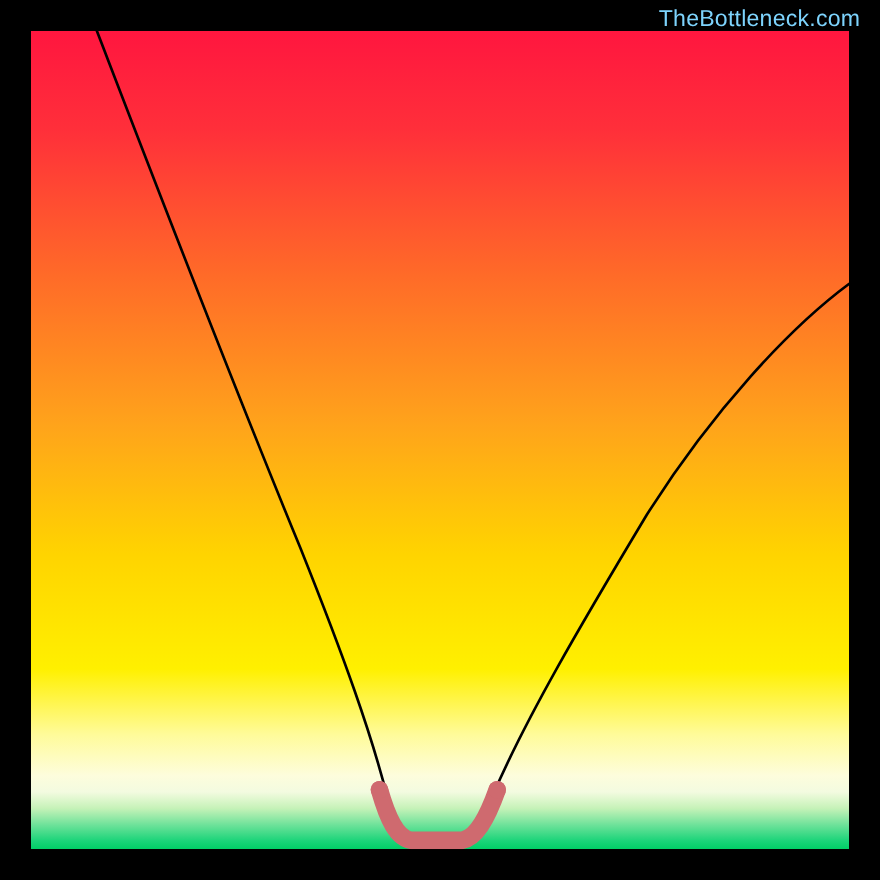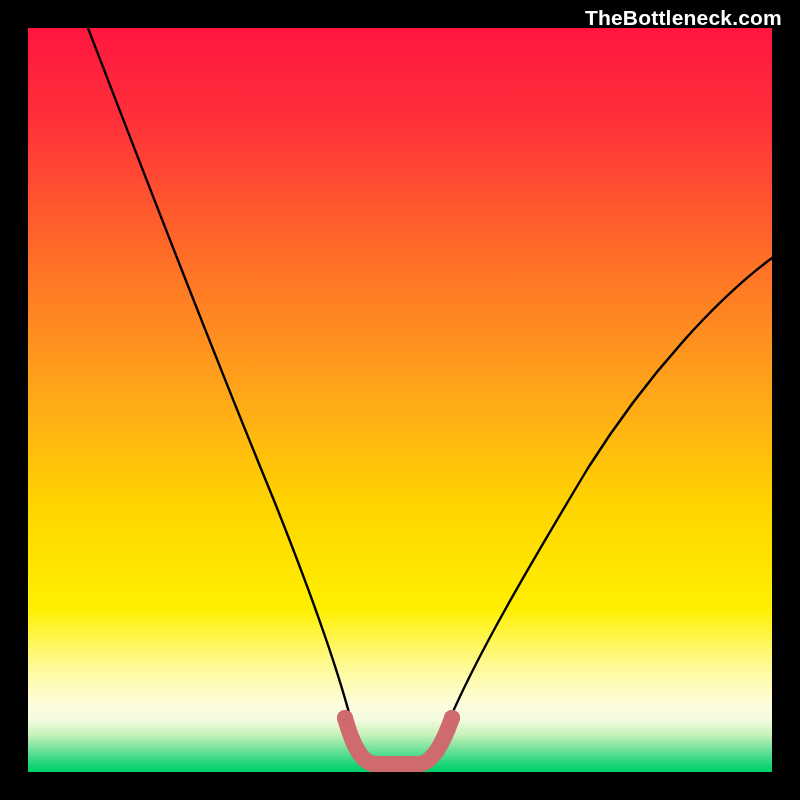--- a/index.html
+++ b/index.html
@@ -21,23 +21,23 @@
     left: 28px;
     top: 28px;
     width: 744px;
     height: 744px;
     overflow: hidden;
   }
   .watermark {
     position: absolute;
     top: 6px;
     right: 18px;
-    color: #ffffff;
+    color: #7dd3fc;
     font-size: 21px;
-    font-weight: 700;
+    font-weight: 400;
     letter-spacing: 0.2px;
     z-index: 10;
     user-select: none;
   }
   svg {
     display: block;
   }
 </style>
 </head>
 <body>

